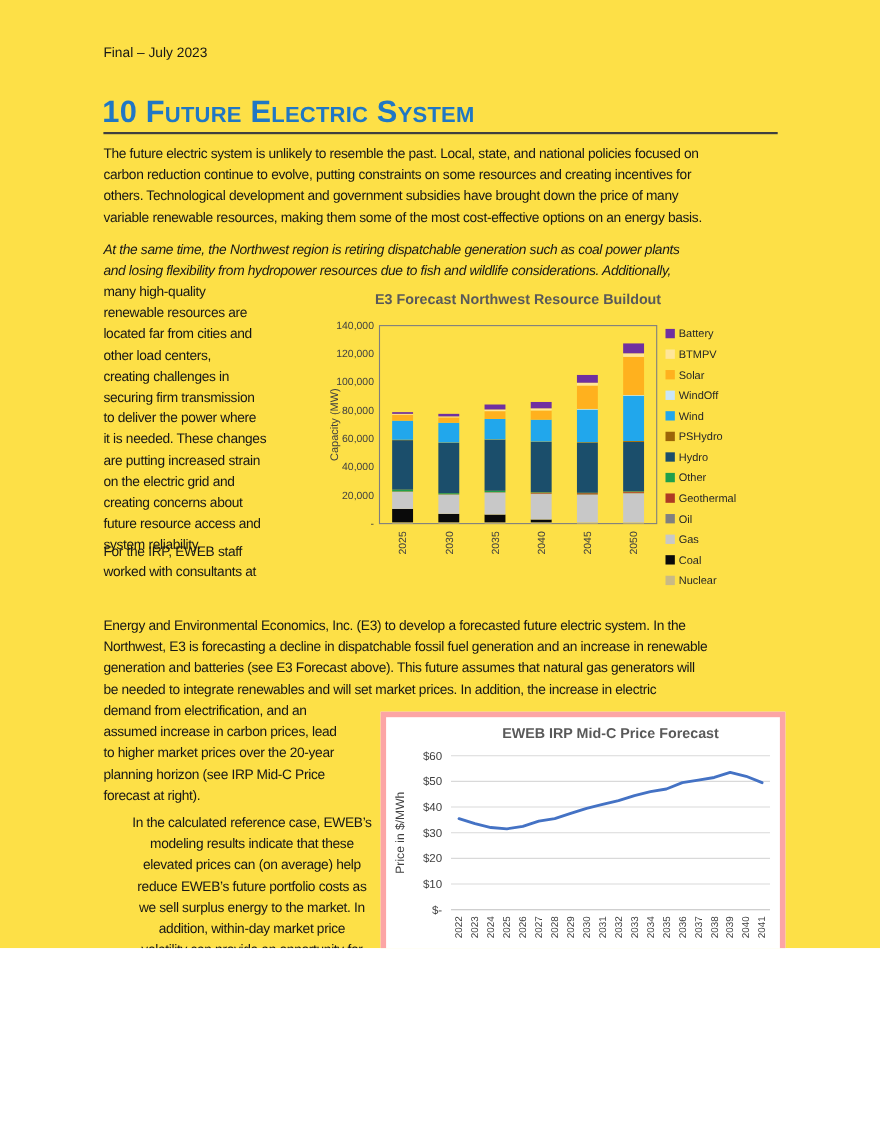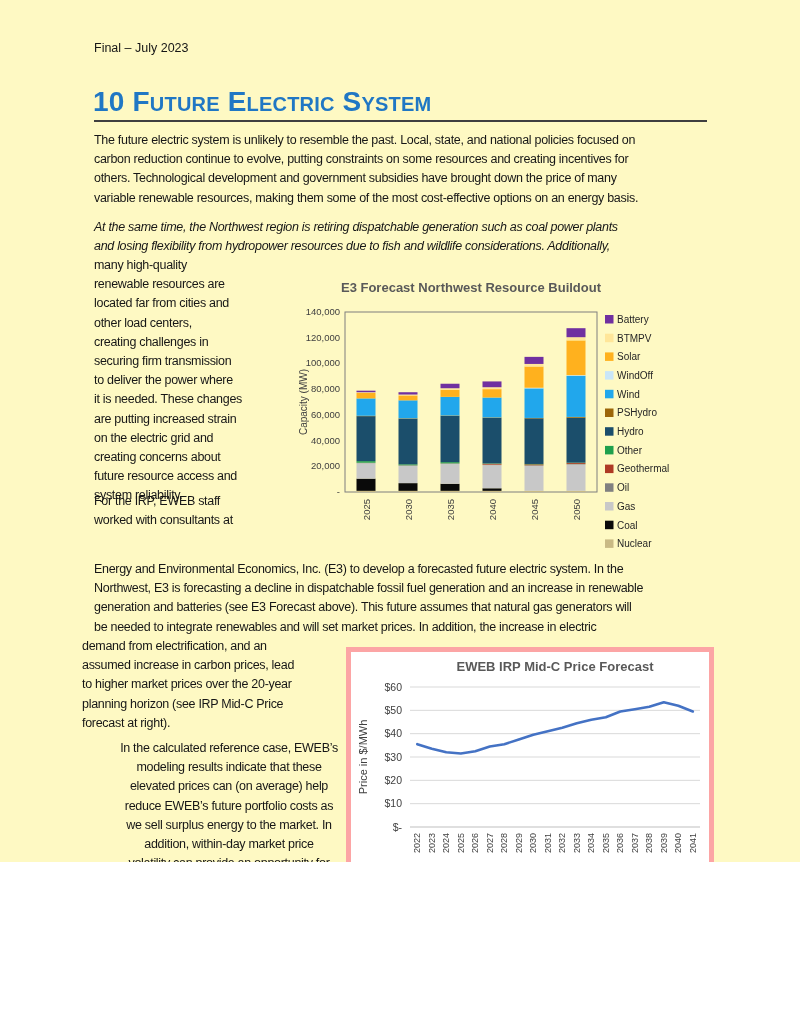--- a/index.html
+++ b/index.html
@@ -1,30 +1,30 @@
 <!DOCTYPE html>
 <html><head>
 <meta charset="utf-8">
 <style>
   html,body{margin:0;padding:0;background:#ffffff;}
-  #page{position:relative;width:800px;height:862px;background:#fef9c3;overflow:hidden;
+  #page{position:relative;width:800px;height:862px;background:#fde047;overflow:hidden;
         font-family:"Liberation Sans","DejaVu Sans",sans-serif;color:#1a1a1a;}
   .abs{position:absolute;}
   .body-text{font-size:12.5px;line-height:19.2px;letter-spacing:-0.3px;white-space:pre-line;color:#161616;}
   #doc-header{left:94px;top:41px;font-size:12.5px;color:#161616;}
   #section-heading{left:93px;top:86px;font-size:28px;font-weight:700;font-variant:small-caps;
         letter-spacing:0.2px;color:#2077C4;}
   #heading-rule{left:94px;top:120px;width:613px;height:2px;background:#3f3f3f;}
   #p1{left:94px;top:131px;width:650px;}
   #p2a{left:94px;top:218px;width:650px;font-style:italic;}
   #p2b{left:94px;top:256px;width:270px;}
   #p3a{left:94px;top:492px;width:270px;}
-  #bar-chart-mount{left:296px;top:271px;width:414px;height:278px;}
+  #bar-chart-mount{left:296px;top:255px;width:414px;height:278px;}
   #p3b{left:94px;top:560px;width:650px;}
-  #p3c{left:82px;top:637px;width:270px;}
+  #p3c{left:94px;top:637px;width:270px;}
   #p4a{left:94px;top:739px;width:270px;text-align:center;}
   #line-chart-box{left:346px;top:647px;width:358px;height:240px;border:5px solid #fca5a5;background:#ffffff;}
   #p4b{left:94px;top:888px;width:650px;}
   #doc-footer{left:94px;top:966px;width:613px;text-align:right;font-size:12.5px;color:#161616;}
   #doc-footer b{font-weight:700;}
   
   text{font-family:"Liberation Sans","DejaVu Sans",sans-serif;}
   .ct{font-size:13px;font-weight:700;fill:#595959;}
   .tk{font-size:9.5px;fill:#404040;}
   .tk2{font-size:10.5px;fill:#404040;}

